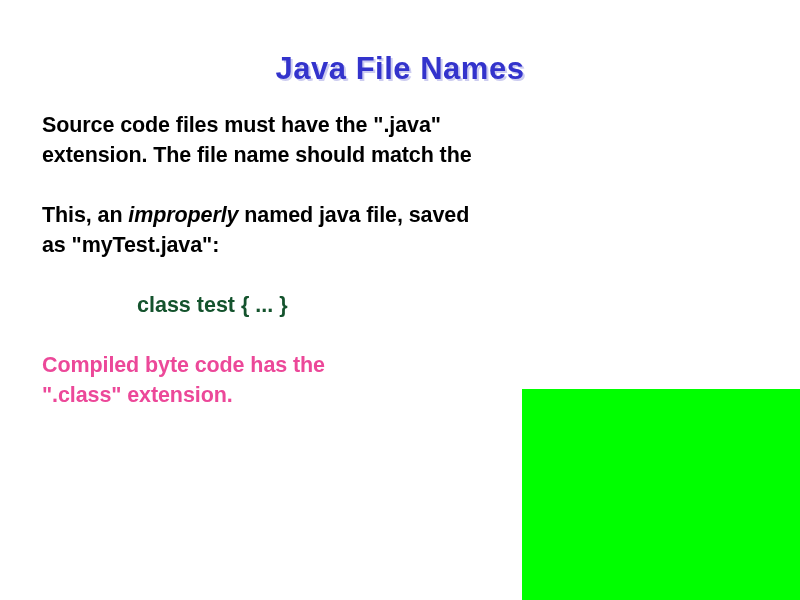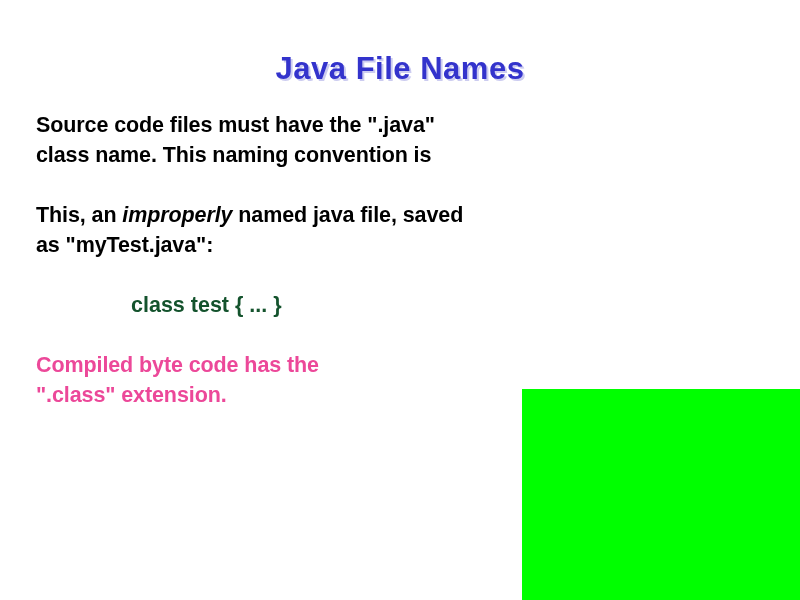--- a/index.html
+++ b/index.html
@@ -31,21 +31,21 @@
     color: #3333cc;
     letter-spacing: 0.5px;
     line-height: 38px;
     text-shadow: 2px 2px 0 #ccccf0;
     white-space: nowrap;
   }
 
   
   #body-block {
     position: absolute;
-    left: 36px;
+    left: 42px;
     top: 82px;
     width: 700px;
   }
   .para {
     font-size: 21.5px;
     font-weight: bold;
     color: #000000;
     line-height: 30px;
     letter-spacing: -0.1px;
   }
@@ -77,21 +77,21 @@
 <body>
 
 <div id="slide" style="background: rgb(255, 255, 255); margin-top: 28px;">
 
   <div id="slide-title" style="color: rgb(51, 51, 204); text-shadow: rgb(204, 204, 240) 2px 2px 0px;">Java File Names</div>
 
   <div id="body-block">
 
     <div class="para" style="color: rgb(0, 0, 0);">
       <div>Source code files must have the ".java"</div>
-      <div>class name.  This naming convention is</div>
+      <div>extension.  The file name should match the</div>
     </div>
 
     <div class="para-gap"></div>
 
     <div class="para" style="color: rgb(0, 0, 0);">
       <div><span>This, an </span><em>improperly</em><span> named java file, saved</span></div>
       <div>as "myTest.java":</div>
     </div>
 
     <div class="para-gap"></div>

